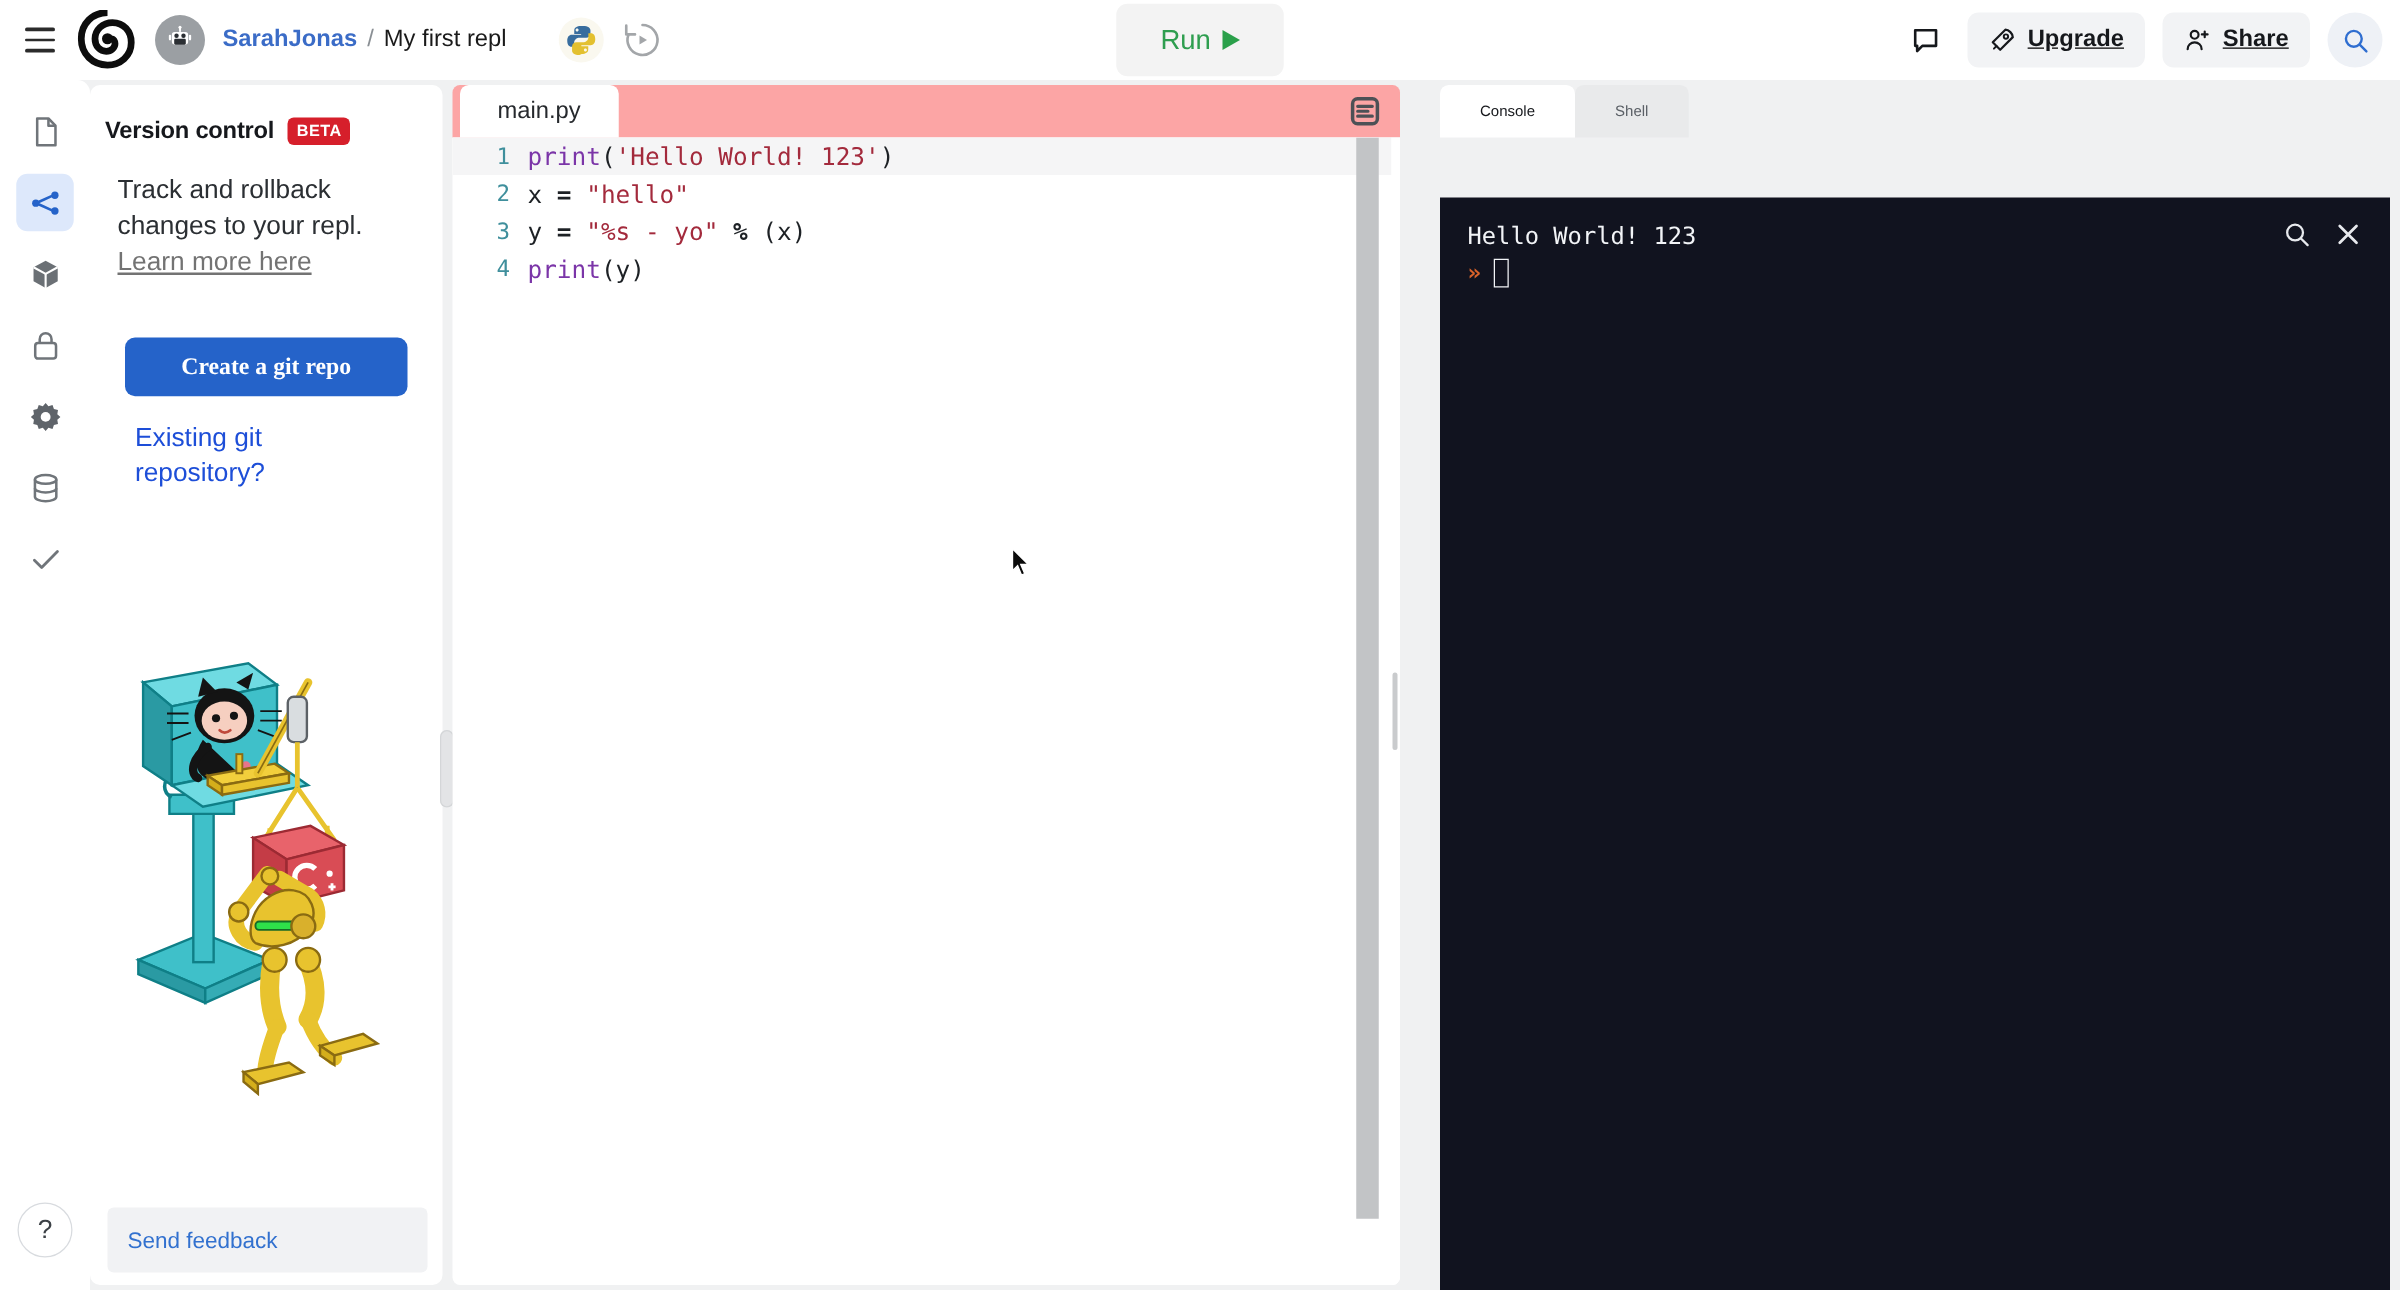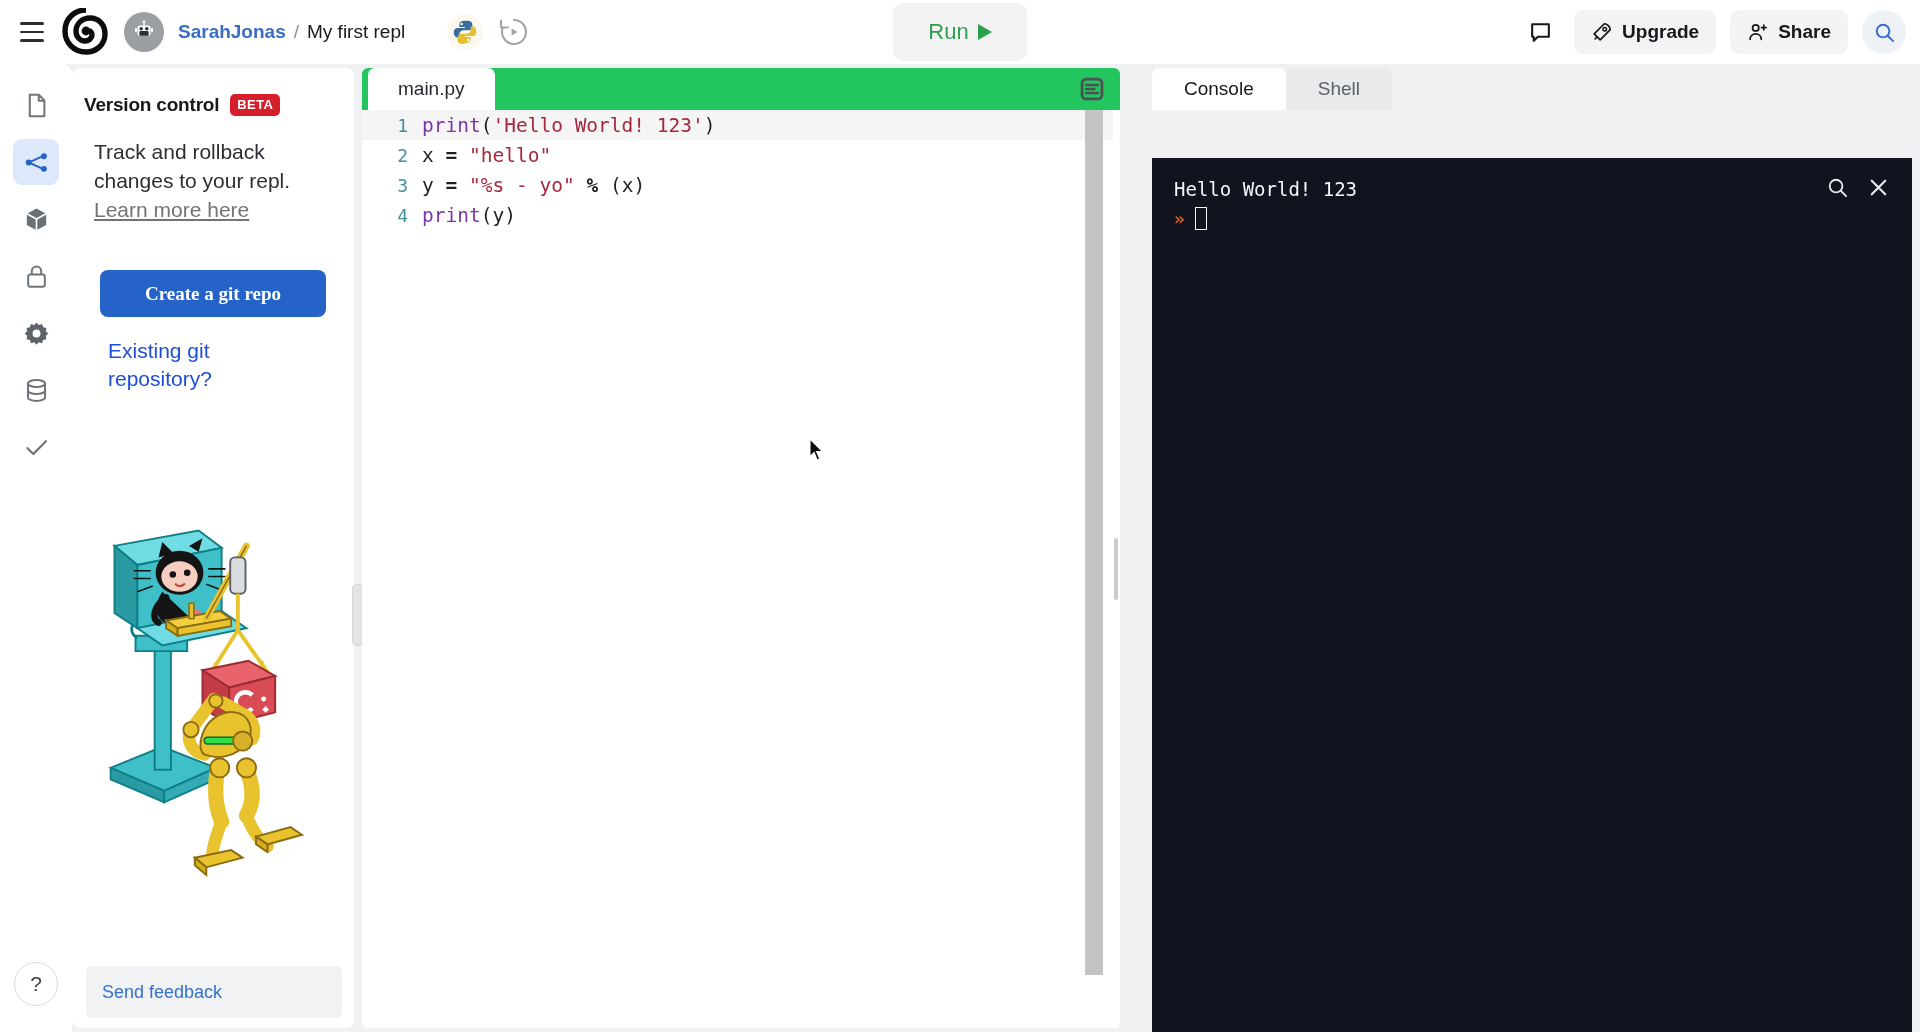--- a/index.html
+++ b/index.html
@@ -49,21 +49,21 @@
   .run-btn {
     position: absolute; left: 893px; top: 3px;
     width: 134px; height: 58px;
     background: #f3f3f3; border: none; border-radius: 9px;
     display: flex; align-items: center; justify-content: center; gap: 9px;
     cursor: pointer;
   }
   .run-btn .run-label { color: #2e9e4f; font-size: 22px; font-weight: 400; }
   .run-tri { width: 0; height: 0; border-left: 14px solid #2aa04a; border-top: 8.5px solid transparent; border-bottom: 8.5px solid transparent; }
 
-  .hdr-right { position: absolute; right: 14px; top: 10px; height: 44px; display: flex; align-items: center; gap: 14px; }
+  .hdr-right { position: absolute; right: 14px; top: 10px; height: 44px; display: flex; align-items: center; gap: 14px; text-decoration: underline; }
   .icon-btn { width: 40px; height: 40px; display: flex; align-items: center; justify-content: center; cursor: pointer; border-radius: 8px; }
   .pill-btn {
     height: 44px; padding: 0 17px; border-radius: 9px; background: #f2f3f5; border: none;
     display: flex; align-items: center; gap: 9px; cursor: pointer;
     font-size: 19px; font-weight: 700; color: #16181c;
     font-family: "Liberation Sans", sans-serif;
   }
   .search-circle { width: 44px; height: 44px; border-radius: 50%; background: #eef1f6; display: flex; align-items: center; justify-content: center; cursor: pointer; }
 
   
@@ -112,21 +112,21 @@
   }
   .feedback-bar span { color: #3271cf; font-size: 18px; }
   .panel-resizer {
     position: absolute; left: 352px; top: 520px; width: 11px; height: 62px;
     background: #e3e4e6; border-radius: 6px; cursor: col-resize;
     box-shadow: inset 0 0 0 1px #d4d6d8;
   }
 
   
   .editor-wrap { position: absolute; left: 362px; top: 4px; width: 758px; height: 960px; }
-  .tabbar { position: relative; height: 42px; background: #22c55e; border-radius: 6px 6px 0 0; }
+  .tabbar { position: relative; height: 42px; background: #fca5a5; border-radius: 6px 6px 0 0; }
   .tab {
     position: absolute; left: 6px; top: 0; height: 42px; padding: 0 30px;
     background: #fff; border-radius: 7px 7px 0 0; display: flex; align-items: center;
     font-size: 19px; color: #26292d; cursor: pointer;
   }
   .format-icon { position: absolute; right: 14px; top: 7px; width: 28px; height: 28px; cursor: pointer; }
   .code-area { position: relative; height: 918px; background: #fff; border-radius: 0 0 6px 6px; overflow: hidden; }
   .code-line { display: flex; height: 30px; align-items: center; font-family: "DejaVu Sans Mono", monospace; font-size: 19.5px; }
   .code-line.hl { background: #f5f5f6; }
   .ln { width: 60px; text-align: right; padding-right: 14px; color: #3f8f9c; font-size: 18px; }
@@ -138,21 +138,21 @@
   .v-scroll { position: absolute; right: 17px; top: 0; width: 18px; height: 865px; background: #c2c4c6; }
   .v-scroll-edge { position: absolute; right: 0; top: 0; width: 7px; height: 918px; background: #fff; }
   .v-grip { position: absolute; right: 2px; top: 428px; width: 4px; height: 62px; background: #c9cbcd; border-radius: 3px; cursor: row-resize; }
   .cursor-arrow { position: absolute; left: 447px; top: 328px; width: 18px; height: 24px; pointer-events: none; }
 
   
   .console-wrap { position: absolute; left: 1152px; top: 4px; width: 760px; height: 960px; }
   .console-tabs { height: 42px; display: flex; gap: 0; }
   .c-tab {
     height: 42px; padding: 0 32px; display: flex; align-items: center;
-    font-size: 19px; cursor: pointer; border-radius: 7px 7px 0 0; color: #5b6066; background: #e9eaeb;
+    font-size: 12px; cursor: pointer; border-radius: 7px 7px 0 0; color: #5b6066; background: #e9eaeb;
   }
   .c-tab.active { background: #fff; color: #16181c; }
   .console-body {
     position: relative; height: 918px; background: #11131f;
     border-radius: 0 0 6px 6px; padding: 18px 22px;
     font-family: "DejaVu Sans Mono", monospace; font-size: 19px; color: #f2f4f7; line-height: 1.45; margin-top: 48px;
   }
   .console-tools { position: absolute; right: 22px; top: 18px; display: flex; gap: 18px; }
   .prompt-row { display: flex; align-items: center; gap: 10px; margin-top: 2px; }
   .prompt-arrow { color: #d8622a; font-weight: 700; font-size: 18px; }

